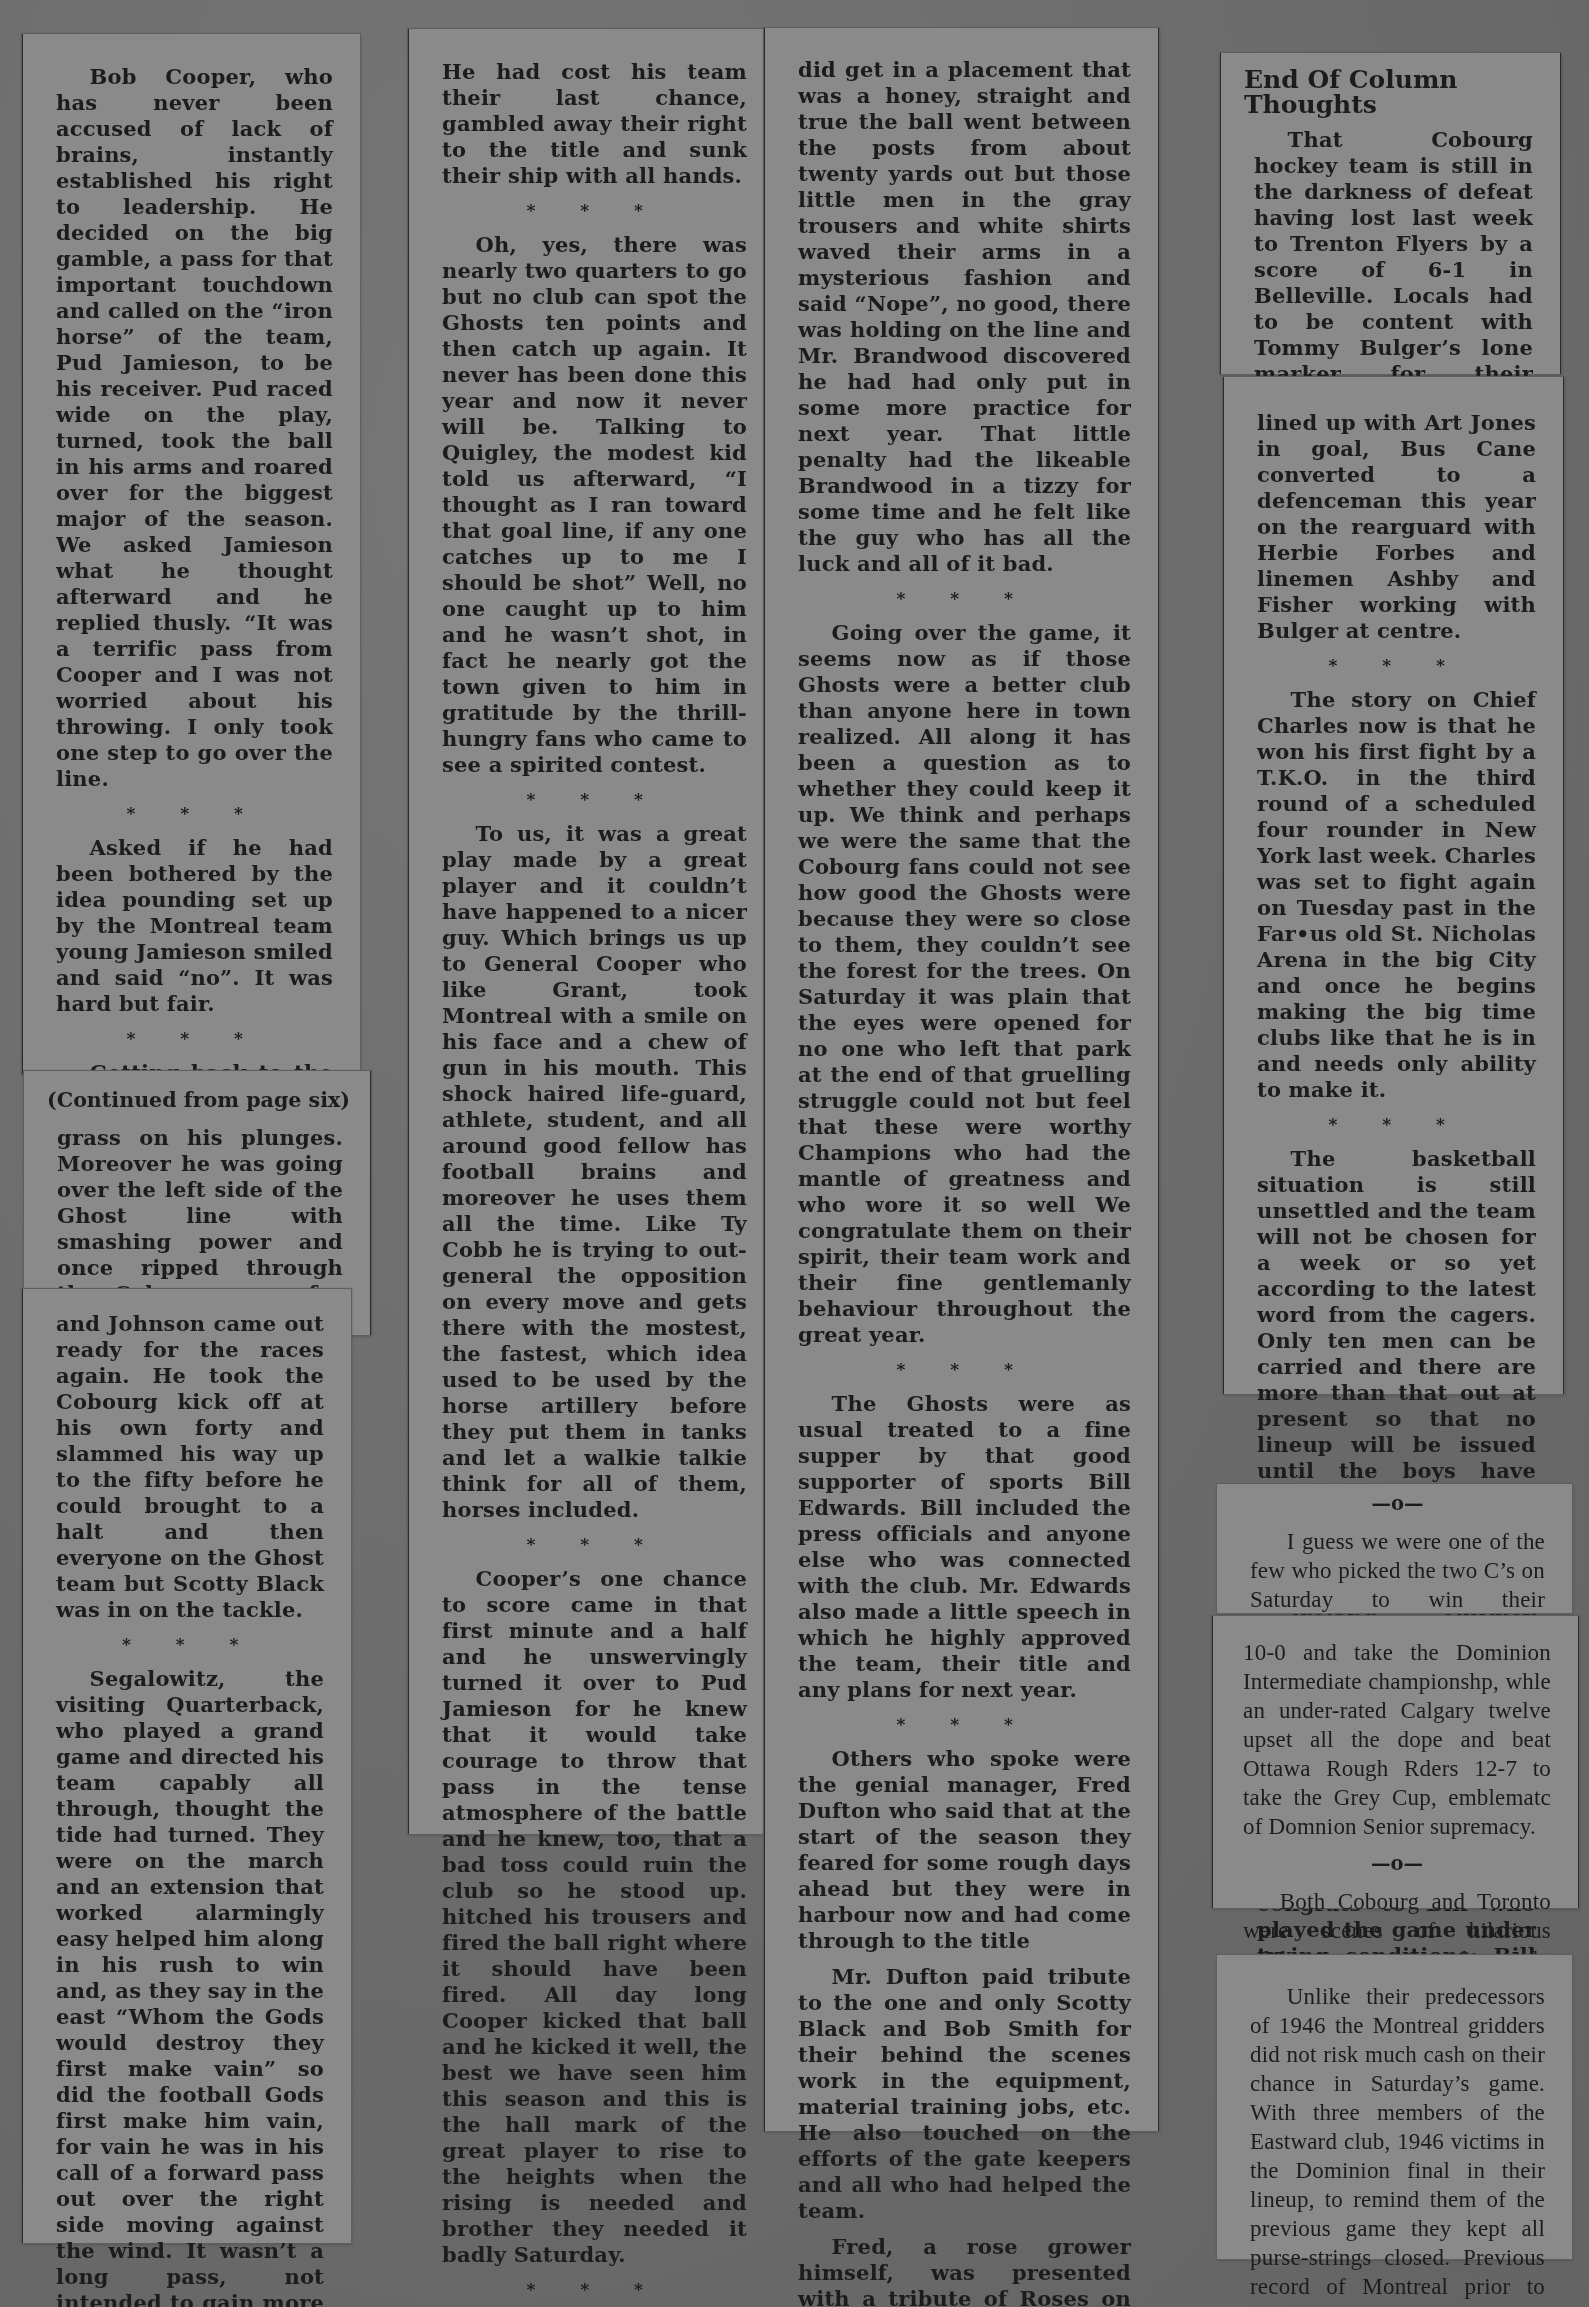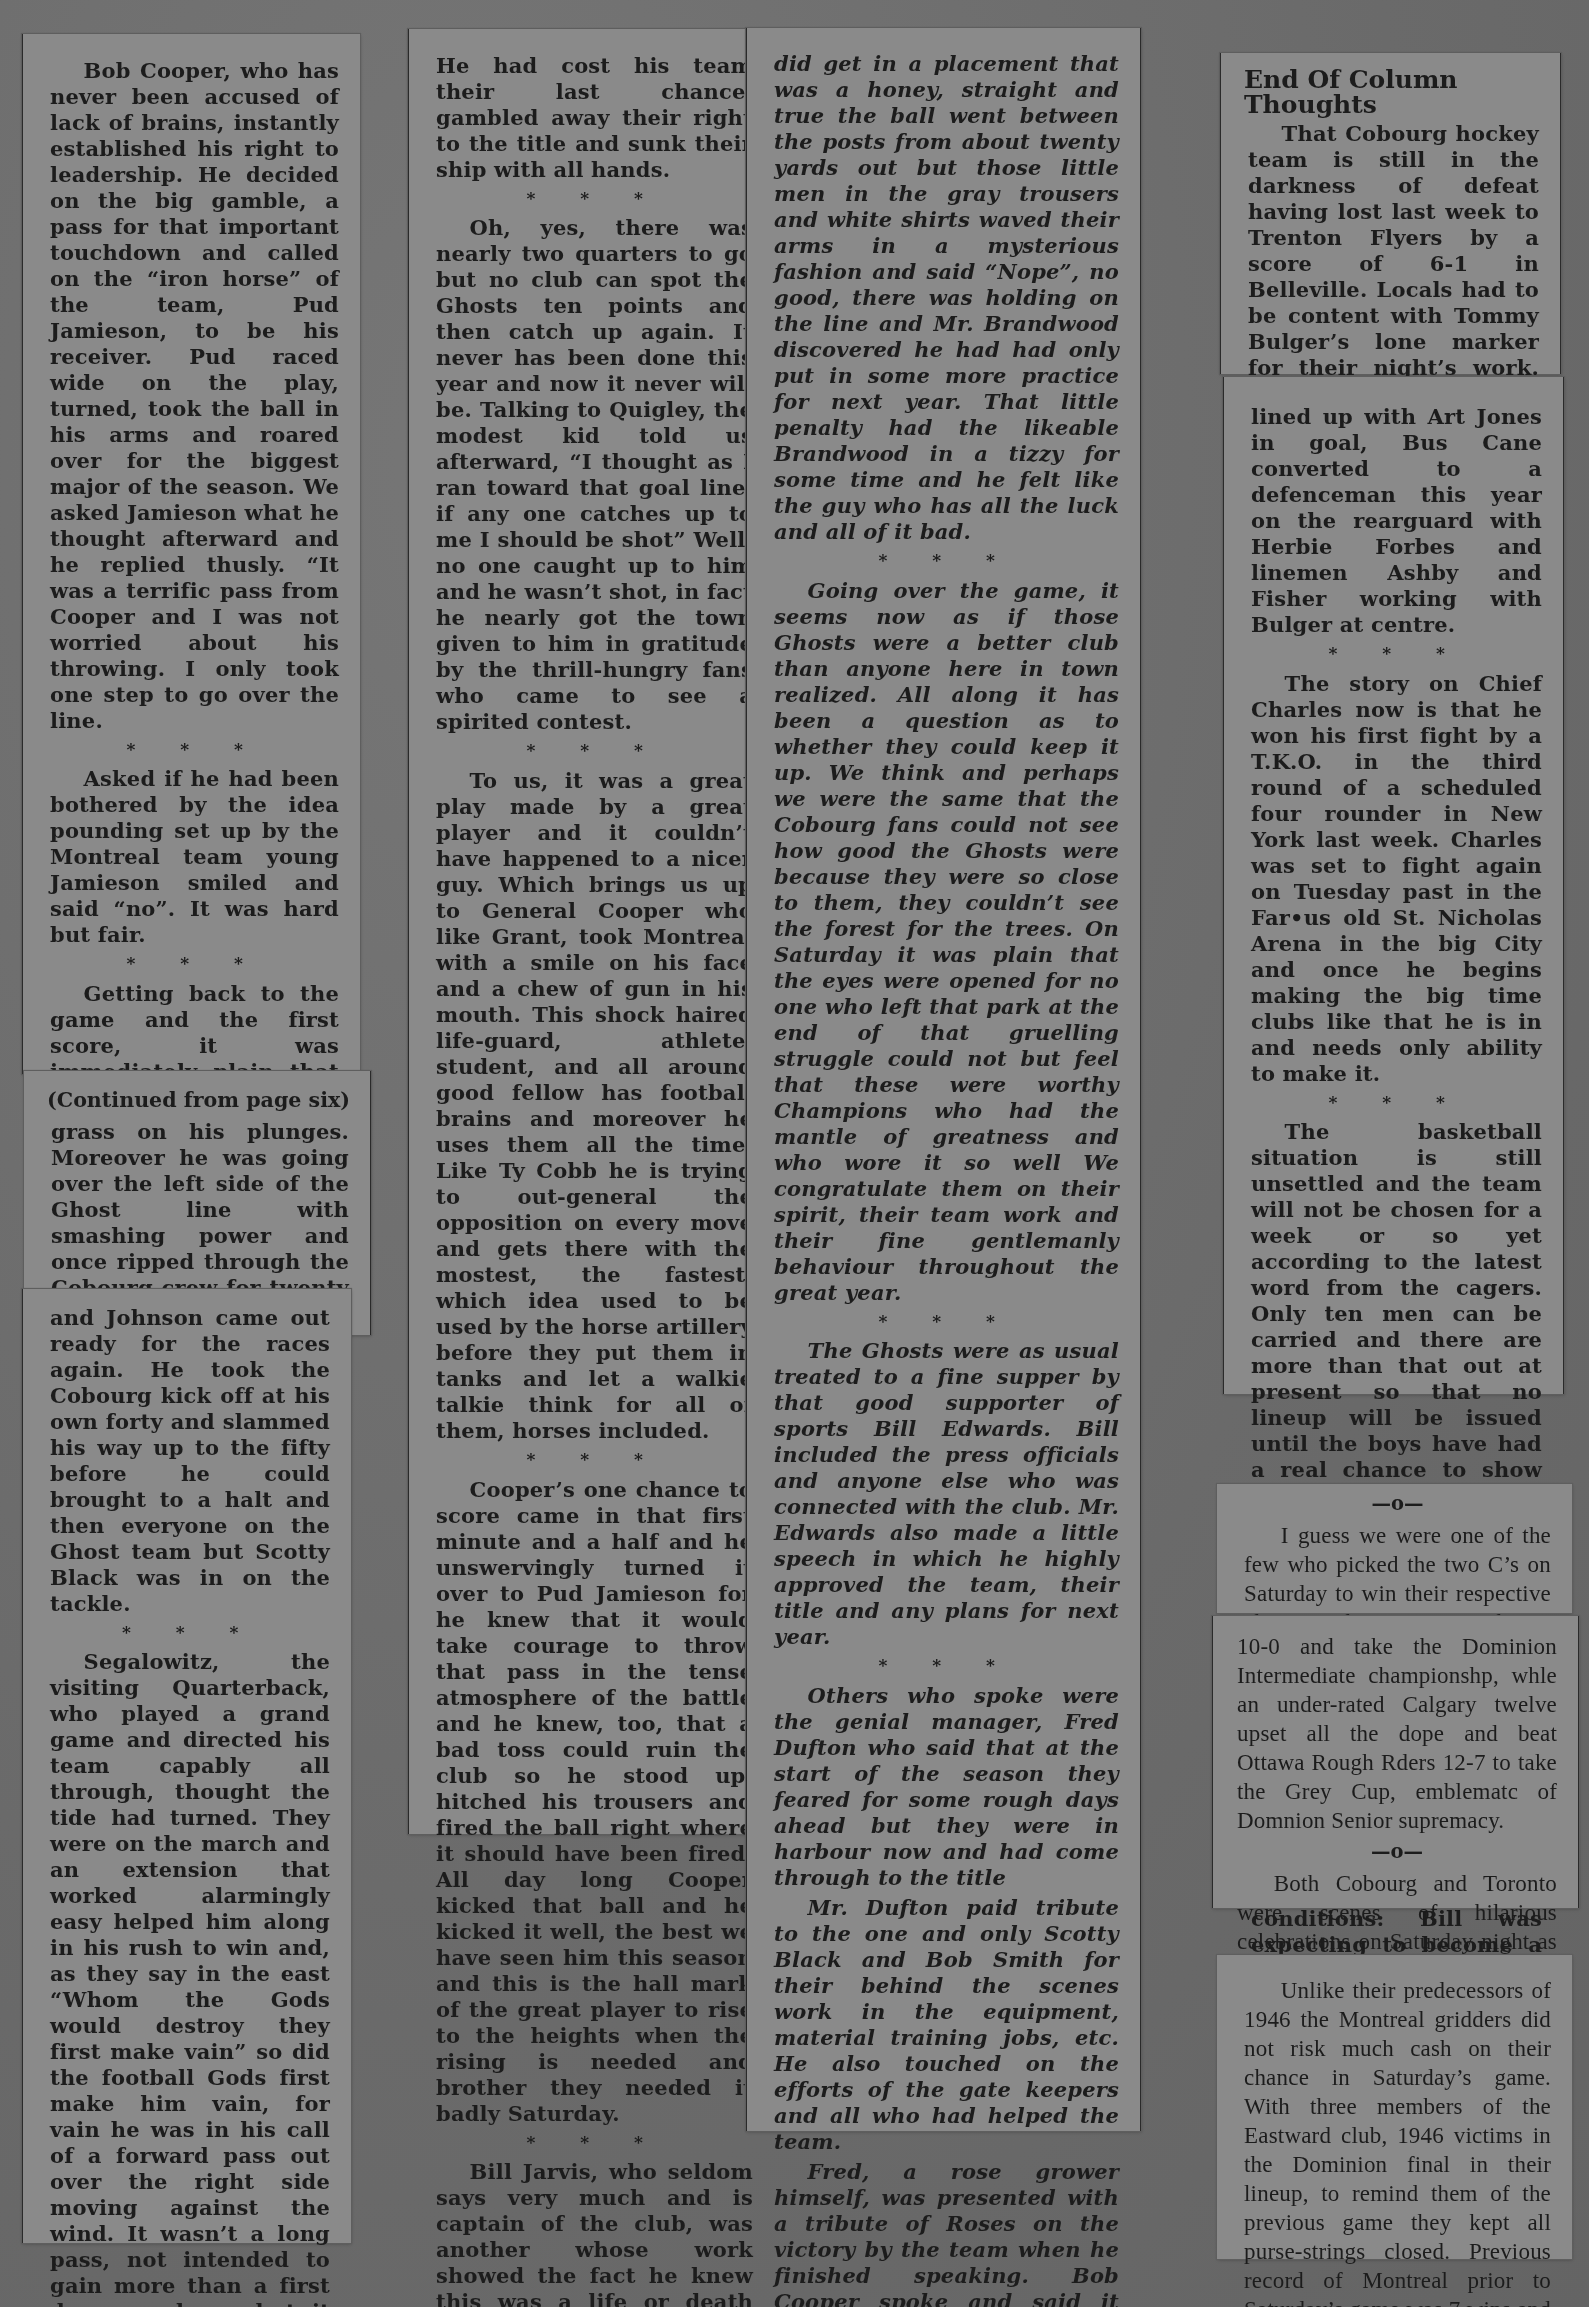--- a/index.html
+++ b/index.html
@@ -23,21 +23,21 @@
     box-sizing: border-box;
     padding: 19.5px 17px 13.7px 23px;
     border-left: 1.7px solid #2a2a2a;
   }
   .clip.noborder { border-left: none; }
   .clip.rborder { border-right: 1.7px solid #2a2a2a; }
   .para {
     font-size: 21px;
     line-height: 26px;
     text-align: justify;
-    margin: 4px;
+    margin: 10px;
     text-indent: 1.6em;
     font-weight: bold;
     letter-spacing: 0.2px;
   }
   .para.noindent { text-indent: 0; }
   .stars {
     text-align: center;
     font-size: 17px;
     line-height: 23px;
     letter-spacing: 19.5px;
@@ -96,21 +96,21 @@
   <div class="stars">* * *</div>
   <p class="para">Oh, yes, there was nearly two quarters to go but no club can spot the Ghosts ten points and then catch up again. It never has been done this year and now it never will be. Talking to Quigley, the modest kid told us afterward, “I thought as I ran toward that goal line, if any one catches up to me I should be shot” Well, no one caught up to him and he wasn’t shot, in fact he nearly got the town given to him in gratitude by the thrill-hungry fans who came to see a spirited contest.</p>
   <div class="stars">* * *</div>
   <p class="para">To us, it was a great play made by a great player and it couldn’t have happened to a nicer guy. Which brings us up to General Cooper who like Grant, took Montreal with a smile on his face and a chew of gun in his mouth. This shock haired life-guard, athlete, student, and all around good fellow has football brains and moreover he uses them all the time. Like Ty Cobb he is trying to out-general the opposition on every move and gets there with the mostest, the fastest, which idea used to be used by the horse artillery before they put them in tanks and let a walkie talkie think for all of them, horses included.</p>
   <div class="stars">* * *</div>
   <p class="para">Cooper’s one chance to score came in that first minute and a half and he unswervingly turned it over to Pud Jamieson for he knew that it would take courage to throw that pass in the tense atmosphere of the battle and he knew, too, that a bad toss could ruin the club so he stood up. hitched his trousers and fired the ball right where it should have been fired. All day long Cooper kicked that ball and he kicked it well, the best we have seen him this season and this is the hall mark of the great player to rise to the heights when the rising is needed and brother they needed it badly Saturday.</p>
   <div class="stars">* * *</div>
   <p class="para">Bill Jarvis, who seldom says very much and is captain of the club, was another whose work showed the fact he knew this was a life or death struggle for the famed Ghosts. Jarvis took his usual pounding along the line and looked around for more. He told us afterward that Montreal weakened themselves a little by splitting their best linemen up. Had they put the top notch stars all on the one line instead of halving them up Jarvis said their rushing would have been more devestating than it was and coming from him we accept it, for no other Ghosts knows line work any better if as good. Brandwood, the old dead eye dick with the educated foot, did not convert anything but he</p>
 </div>
 
-<div class="clip rborder" style="left:746px; top:27.5px; width:395px; height:2103px;font-style:italic;">
+<div class="clip rborder" style="left:764px; top:27.5px; width:395px; height:2103px;">
   <p class="para noindent">did get in a placement that was a honey, straight and true the ball went between the posts from about twenty yards out but those little men in the gray trousers and white shirts waved their arms in a mysterious fashion and said “Nope”, no good, there was holding on the line and Mr. Brandwood discovered he had had only put in some more practice for next year. That little penalty had the likeable Brandwood in a tizzy for some time and he felt like the guy who has all the luck and all of it bad.</p>
   <div class="stars">* * *</div>
   <p class="para">Going over the game, it seems now as if those Ghosts were a better club than anyone here in town realized. All along it has been a question as to whether they could keep it up. We think and perhaps we were the same that the Cobourg fans could not see how good the Ghosts were because they were so close to them, they couldn’t see the forest for the trees. On Saturday it was plain that the eyes were opened for no one who left that park at the end of that gruelling struggle could not but feel that these were worthy Champions who had the mantle of greatness and who wore it so well We congratulate them on their spirit, their team work and their fine gentlemanly behaviour throughout the great year.</p>
   <div class="stars">* * *</div>
   <p class="para">The Ghosts were as usual treated to a fine supper by that good supporter of sports Bill Edwards. Bill included the press officials and anyone else who was connected with the club. Mr. Edwards also made a little speech in which he highly approved the team, their title and any plans for next year.</p>
   <div class="stars">* * *</div>
   <p class="para">Others who spoke were the genial manager, Fred Dufton who said that at the start of the season they feared for some rough days ahead but they were in harbour now and had come through to the title</p>
   <p class="para">Mr. Dufton paid tribute to the one and only Scotty Black and Bob Smith for their behind the scenes work in the equipment, material training jobs, etc. He also touched on the efforts of the gate keepers and all who had helped the team.</p>
   <p class="para">Fred, a rose grower himself, was presented with a tribute of Roses on the victory by the team when he finished speaking. Bob Cooper spoke and said it was his greatest thrill, his team had been one hundred per cent behind him and their team work was his pride. He proposed a toast to Alex Pratt who he said had done a lot of the work on practice nghts when he. Cooper, couldn’t be in town.</p>
 

